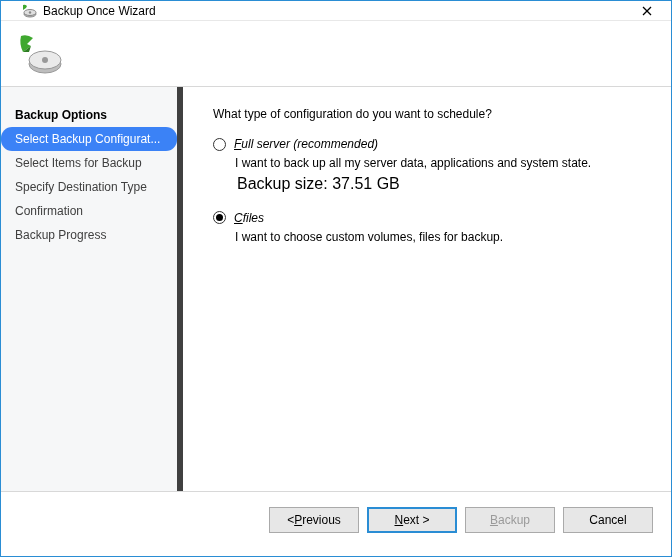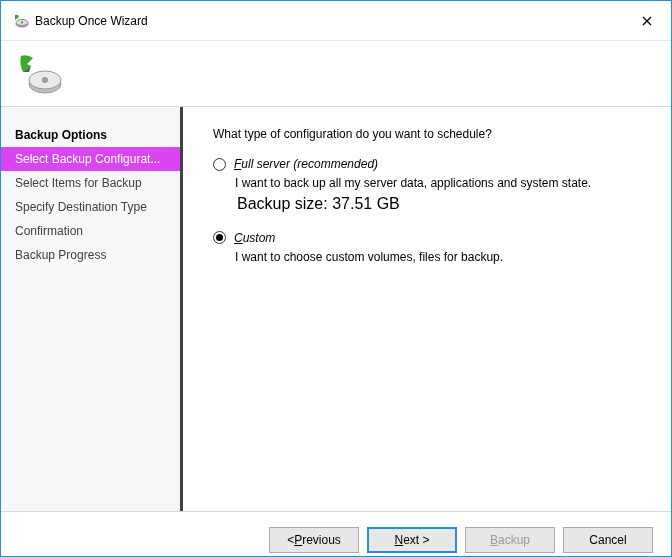--- a/index.html
+++ b/index.html
@@ -7,24 +7,24 @@
       font-family: "Segoe UI", Tahoma, sans-serif;
       font-size: 12px;
       background: #fff;
       width: 672px;
       height: 557px;
       border: 1px solid #2a8dd4;
       overflow: hidden;
       color: #000;
     }
     .titlebar {
-      height: 40px;
-      display: flex;
-      align-items: center;
-      padding: 0 4px 0 12px;
+      height: 20px;
+      display: flex;
+      align-items: center;
+      padding: 0 4px 0 20px;
       border-bottom: 1px solid #e8e8e8;
       justify-content: space-between;
     }
     .titlebar-icon {
       width: 16px; height: 16px;
       margin-right: 6px;
     }
     .titlebar-title { flex: 1; font-size: 12px; }
     .titlebar-close {
       width: 40px; height: 22px;
@@ -48,39 +48,40 @@
       font-weight: bold;
       color: #000;
     }
     .body {
       display: flex;
       height: 404px;
     }
     .sidebar {
       width: 182px;
       background: #f6f7f8;
-      border-right: 3px solid #404040;
+      border-right: 6px solid #404040;
       padding-top: 16px;
     }
     .sidebar-item {
       padding: 5px 10px 5px 14px;
       color: #404040;
       font-size: 12px;
       white-space: nowrap;
       overflow: hidden;
       text-overflow: ellipsis;
       cursor: default;
     }
     .sidebar-item.bold {
       color: #000;
       font-weight: bold;
     }
     .sidebar-item.selected {
-      background: #d946ef;
+      background: #3b82f6;
       color: #fff;
+      border-radius: 11px;
     }
     .content {
       flex: 1;
       padding: 20px 26px 10px 30px;
     }
     .question {
       font-size: 12px;
       margin-bottom: 16px;
     }
     .option {
@@ -205,21 +206,21 @@
         <span class="radio"></span>
         <span class="opt-label"><span class="u">F</span><span>ull server (recommended)</span></span>
       </div>
       <div class="opt-desc">I want to back up all my server data, applications and system state.</div>
       <div class="opt-size">Backup size: 37.51 GB</div>
     </div>
 
     <div class="option">
       <div class="opt-head">
         <span class="radio checked"></span>
-        <span class="opt-label"><span class="u">C</span><span>ustom</span></span>
+        <span class="opt-label"><span class="u">C</span><span>files</span></span>
       </div>
       <div class="opt-desc">I want to choose custom volumes, files for backup.</div>
     </div>
   </div>
 </div>
 
 <div class="footer">
   <button class="btn">
       <span>&lt; </span>
       <span class="u">P</span>

